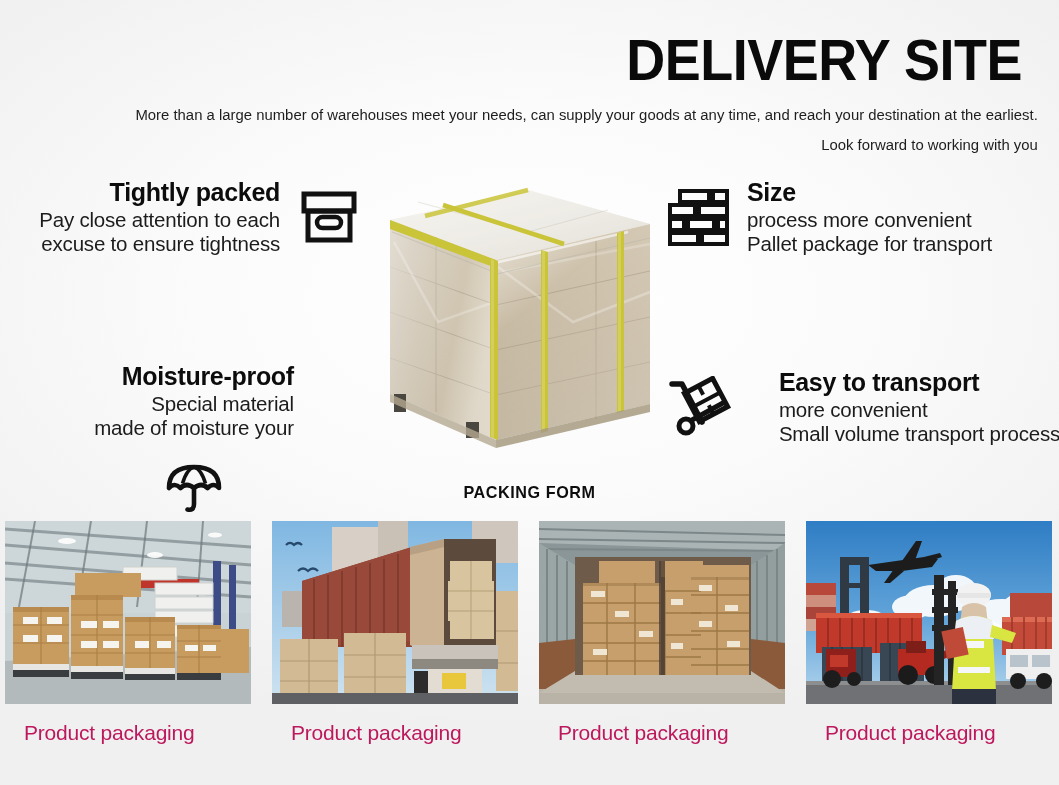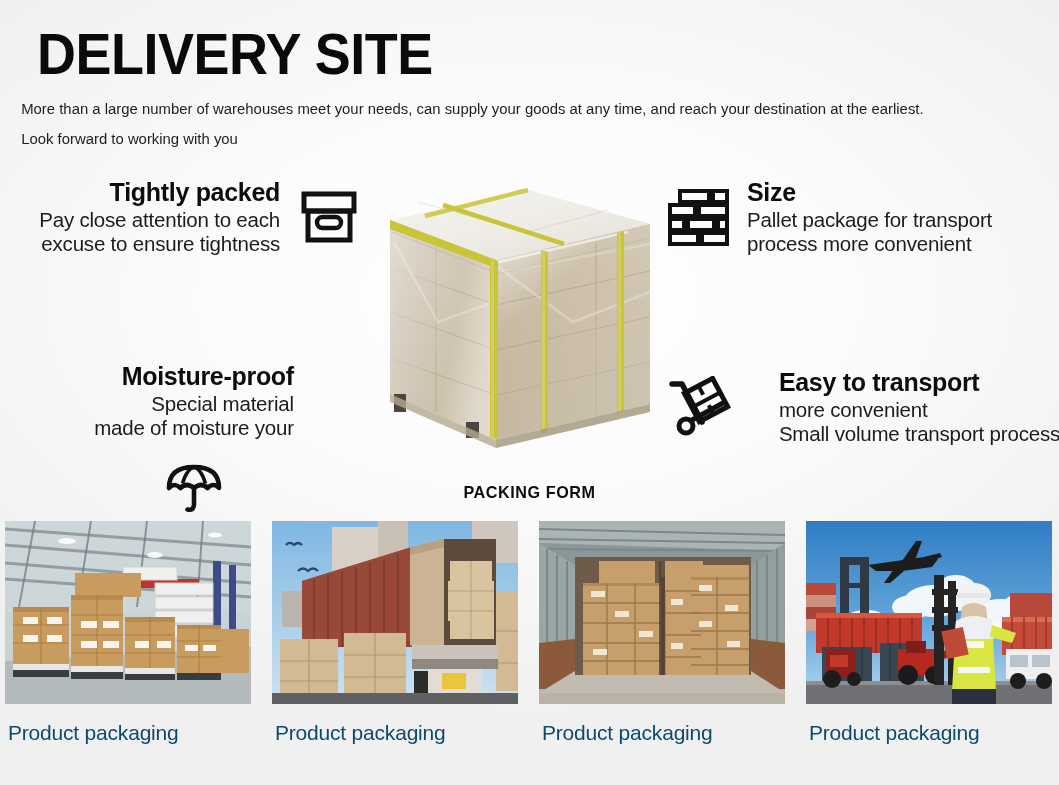--- a/index.html
+++ b/index.html
@@ -9,21 +9,21 @@
     background:
       radial-gradient(ellipse 70% 55% at 50% 38%, #ffffff 0%, #fbfbfb 45%, #f0f0f1 100%),
       linear-gradient(170deg,#f4f4f5 0%,#ededee 55%,#f2f2f3 100%);
     color:#141414;
     overflow:hidden;
     position:relative;
   }
   #page { position:relative; width:1059px; height:785px; }
 
   
-  .hdr { padding-top:24px; text-align:left; }
+  .hdr { padding-top:30px; text-align:right; }
   .hdr-title {
     font-size:58px; font-weight:700; letter-spacing:-0.5px;
     line-height:1.02; color:#0a0a0a;
     transform:scaleX(0.93); transform-origin:center;
   }
   .hdr-sub1 {
     margin-top:17px; font-size:15.5px; color:#1d1d1d; font-weight:400;
     transform:scaleX(0.96); transform-origin:center; white-space:nowrap;
   }
   .hdr-sub2 {
@@ -63,22 +63,22 @@
   .tile:nth-child(1){ left:5px; }
   .tile:nth-child(2){ left:272px; }
   .tile:nth-child(3){ left:539px; }
   .tile:nth-child(4){ left:806px; }
   .tile-photo {
     width:246px; height:183px; overflow:hidden; position:relative;
     background:#cfcfcf;
   }
   .tile-photo svg { display:block; width:100%; height:100%; }
   .tile-cap {
-    margin-top:17px; font-size:21px; color:#0c4a6e; font-weight:400;
-    letter-spacing:-0.2px; padding-left:3px;
+    margin-top:17px; font-size:21px; color:#be185d; font-weight:400;
+    letter-spacing:-0.2px; padding-left:3px;margin-left:16px;
   }
 </style>
 </head>
 <body>
 
 <div id="page">
 
   <div class="hdr">
     <div class="hdr-title">DELIVERY SITE</div>
     <div class="hdr-sub1">More than a large number of warehouses meet your needs, can supply your goods at any time, and reach your destination at the earliest.</div>
@@ -127,22 +127,22 @@
           <rect x="2" y="32" width="14" height="11"></rect>
           <rect x="20" y="32" width="26" height="11"></rect>
           <rect x="50" y="32" width="9" height="11"></rect>
           <rect x="2" y="46" width="28" height="11"></rect>
           <rect x="34" y="46" width="25" height="11"></rect>
         </g>
       </svg>
     </div>
     <div class="f-body f-text-l">
       <div class="f-title">Size</div>
+      <div class="f-desc">process more convenient</div>
       <div class="f-desc">Pallet package for transport</div>
-      <div class="f-desc">process more convenient</div>
     </div>
   </div>
 
   <div class="feature" id="feat-trans">
     <div class="f-icon">
       <svg width="66" height="62" viewBox="0 0 66 62">
         <path d="M4 8 L14 8 L34 46" fill="none" stroke="#111" stroke-width="5.5" stroke-linecap="round" stroke-linejoin="round"></path>
         <circle cx="18" cy="50" r="7" fill="none" stroke="#111" stroke-width="5"></circle>
         <path d="M24 44 L55 27" fill="none" stroke="#111" stroke-width="5" stroke-linecap="round"></path>
         <g transform="rotate(-28 38 24)">

